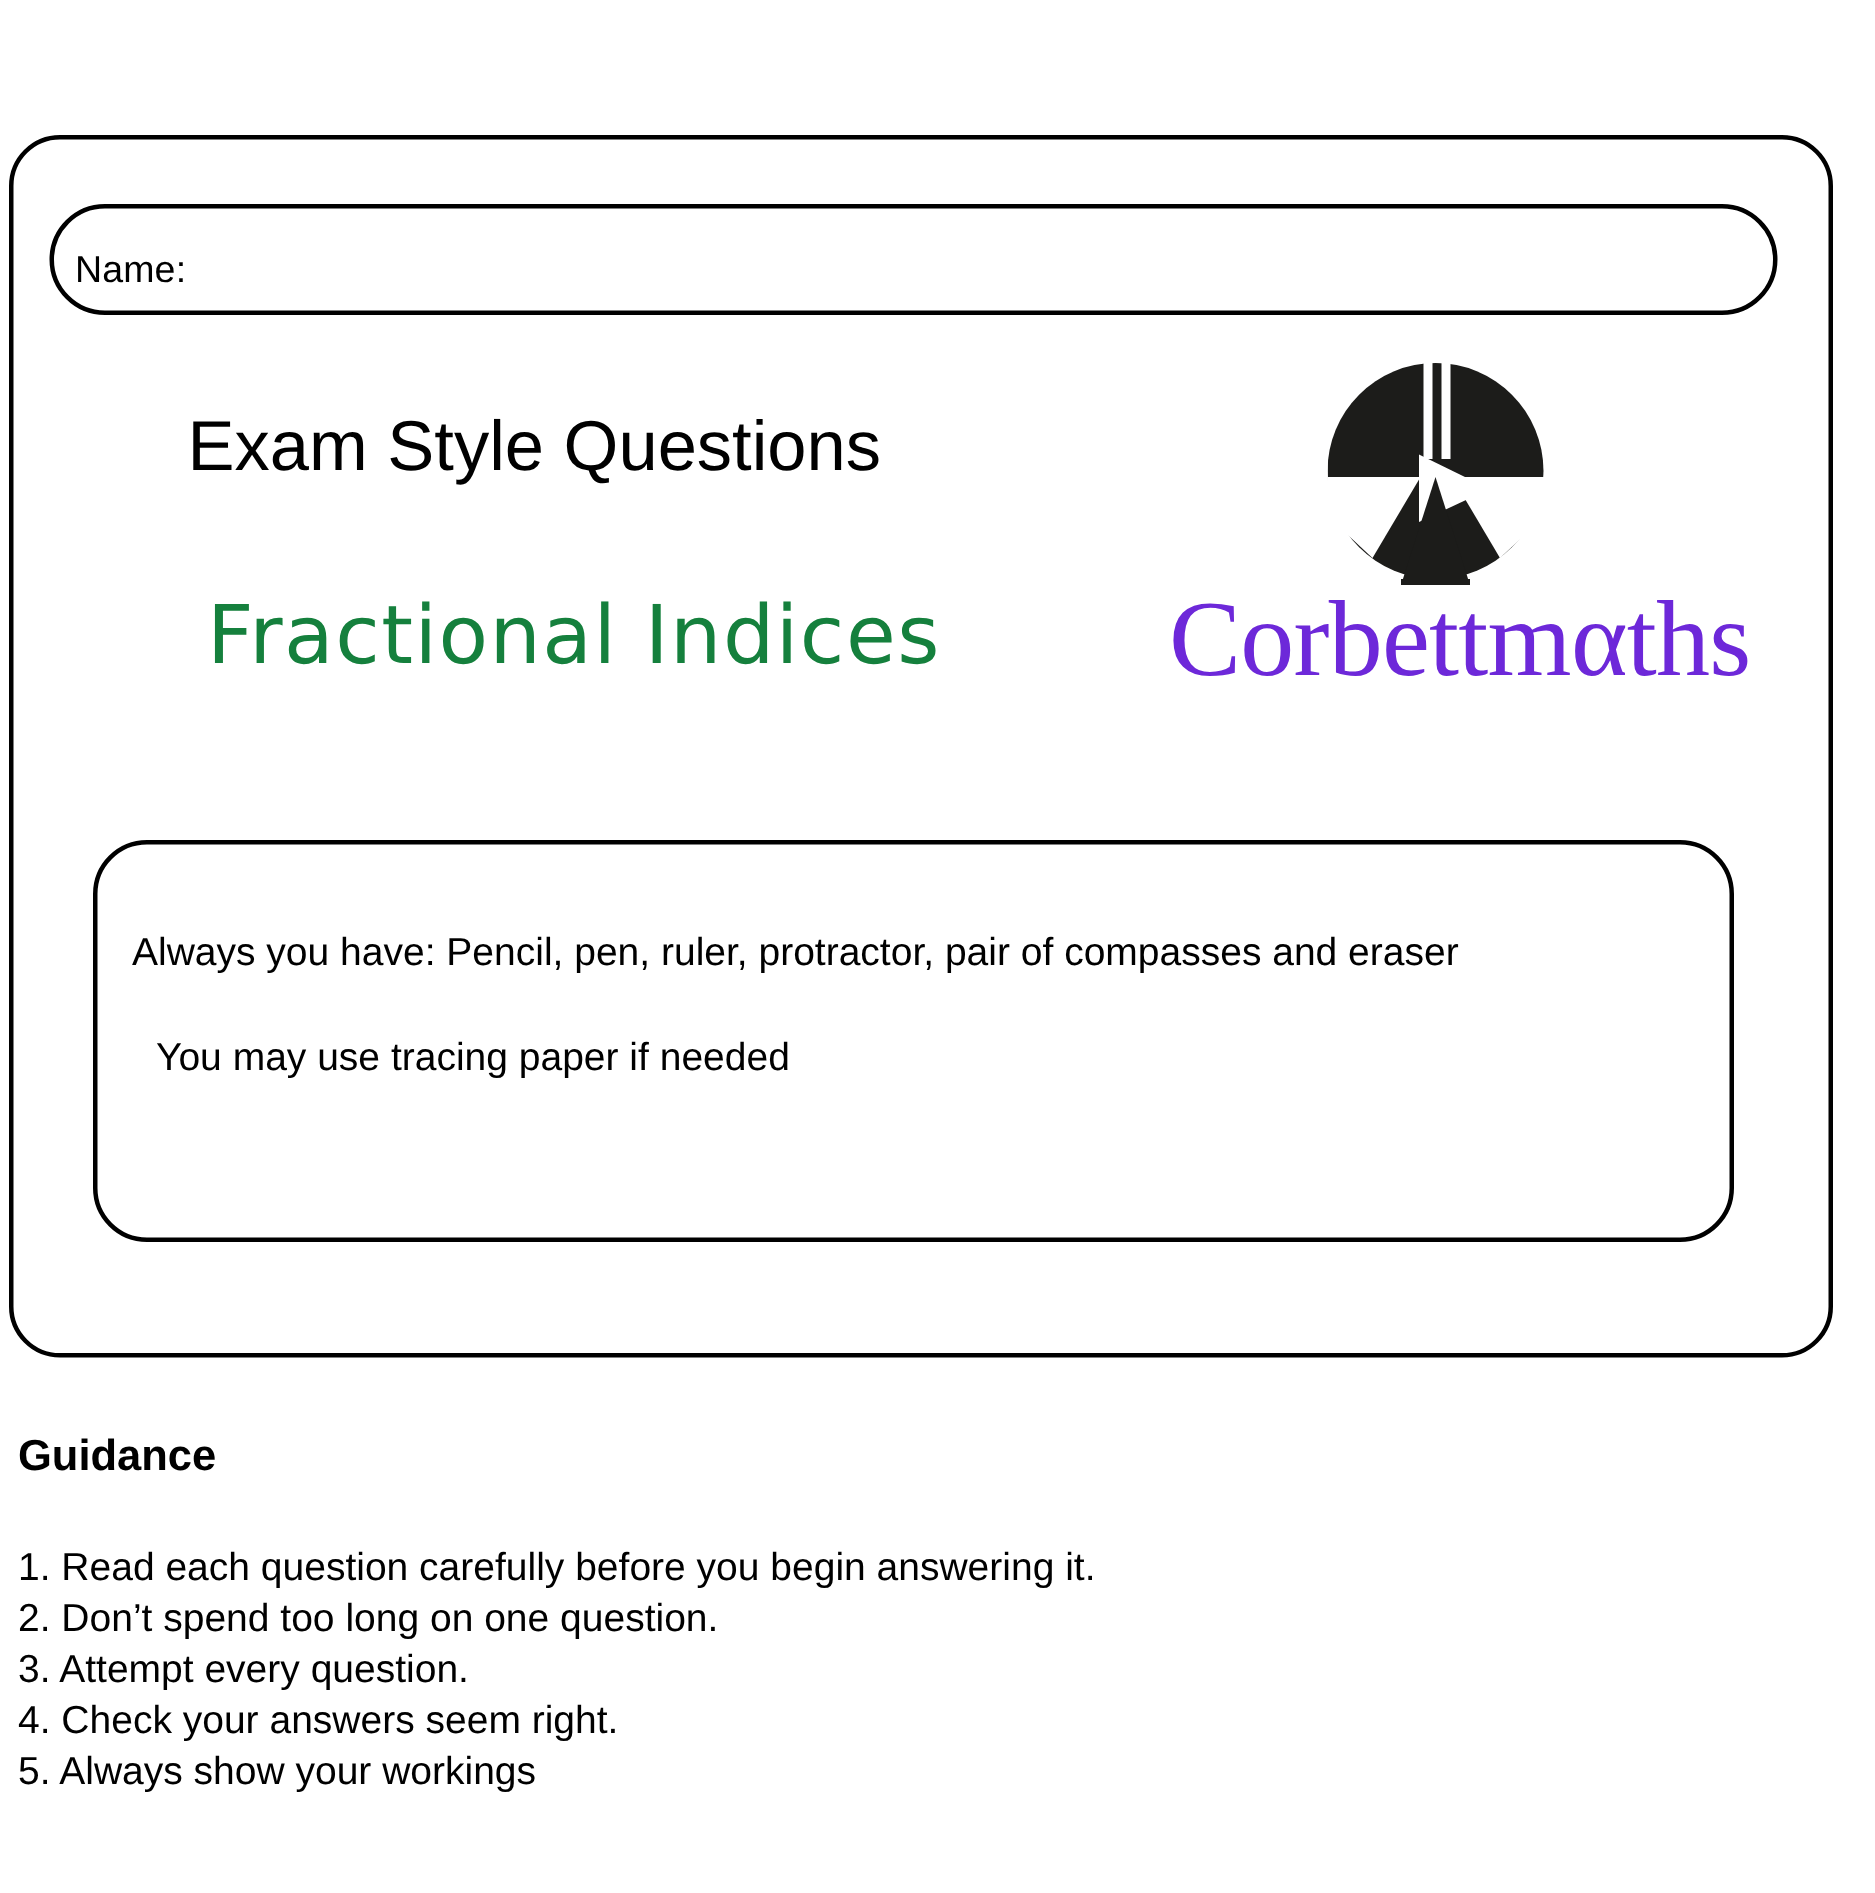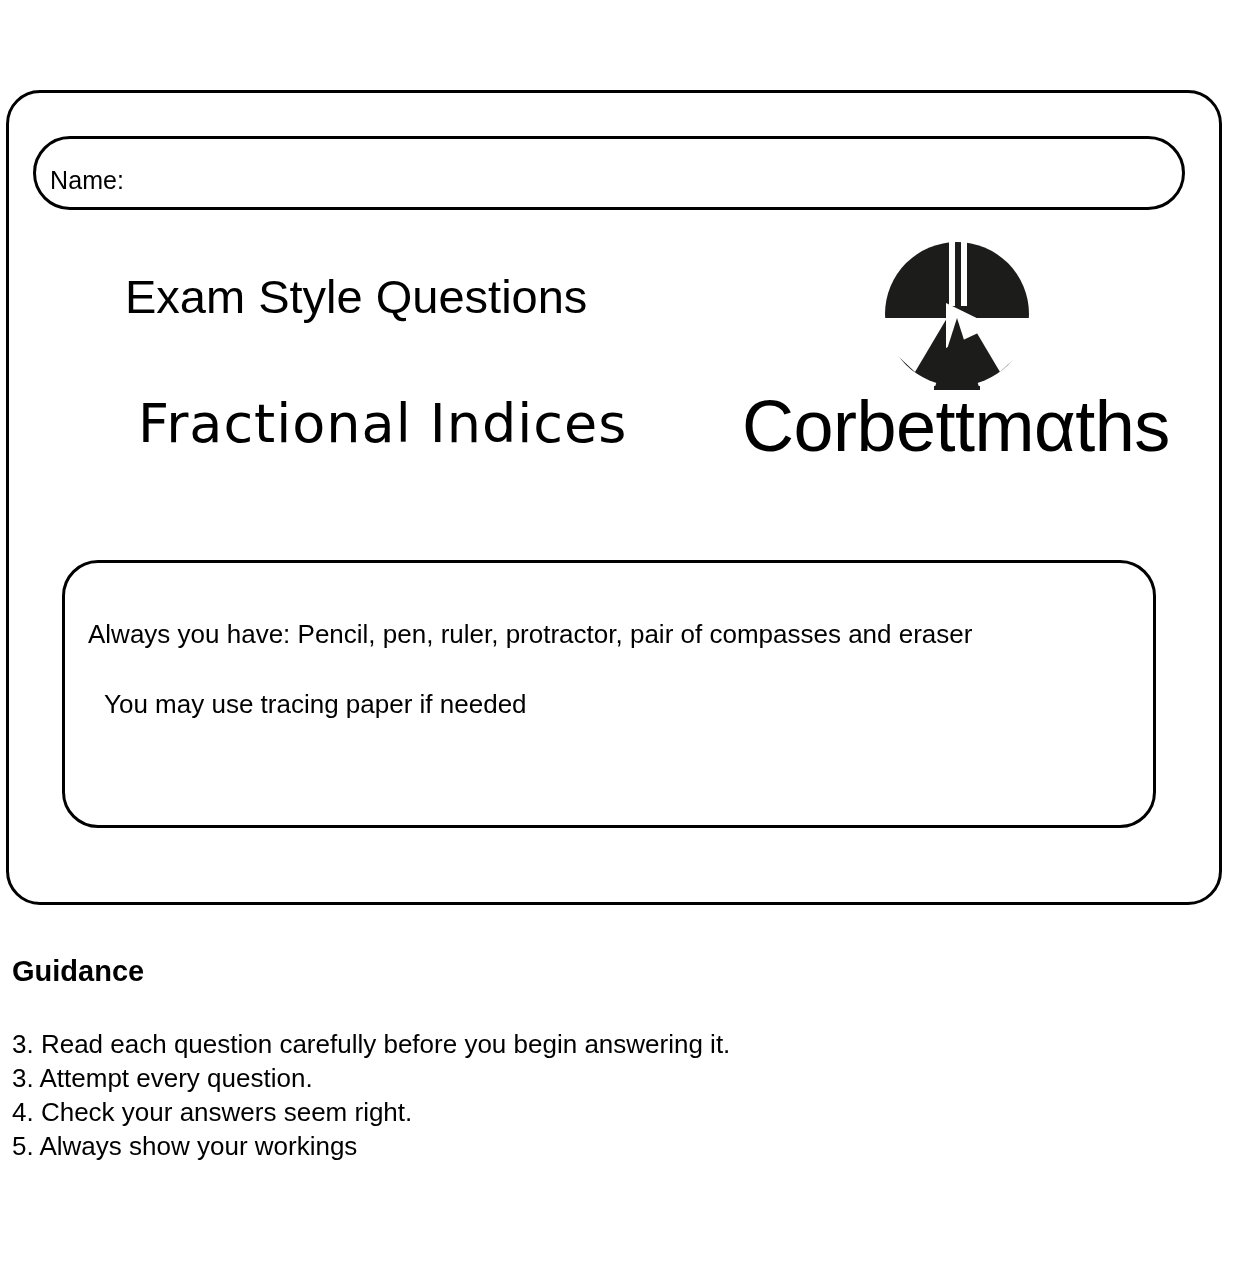--- a/index.html
+++ b/index.html
@@ -87,26 +87,26 @@
     top: 0px;
     width: 145px;
     height: 150px;
   }
   #logo-wordmark {
     position: absolute;
     left: 0px;
     top: 150px;
     width: 425px;
     height: 72px;
-    font-family: Liberation Sans, sans-serif;
+    font-family: Liberation Serif, serif;
     font-size: 72px;
     line-height: 72px;
-    color: #000000;
-    white-space: nowrap;
-    text-align: left;
+    color: #6d28d9;
+    white-space: nowrap;
+    text-align: right;
     letter-spacing: -0.5px;
   }
 
   
   #instructions-box {
     position: absolute;
     left: 62px;
     top: 560px;
     width: 1094px;
     height: 268px;
@@ -157,21 +157,21 @@
 </head>
 <body>
 
 <div id="cover-panel"></div>
 
 <div id="name-field"></div>
 <div id="name-label">Name:</div>
 
 <div id="exam-style-title">Exam Style Questions</div>
 
-<div id="worksheet-title" style="color:#000000;">Fractional Indices</div>
+<div id="worksheet-title" style="color:#15803d;">Fractional Indices</div>
 
 <div id="logo">
 
   <div id="logo-mark">
     <svg viewBox="0 0 145 150" width="145" height="150" aria-hidden="true">
       <defs>
         <mask id="markmask">
           <rect x="0" y="0" width="145" height="150" fill="#ffffff"></rect>
 
           <rect x="64" y="0" width="6" height="66" fill="#000000"></rect>
@@ -195,17 +195,18 @@
   <div id="logo-wordmark">Corbettmαths</div>
 </div>
 
 <div id="instructions-box"></div>
 <div id="instructions-line-1">Always you have: Pencil, pen, ruler, protractor, pair of compasses and eraser</div>
 <div id="instructions-line-2">You may use tracing paper if needed</div>
 
 <div id="guidance-heading">Guidance</div>
 
 <div id="guidance-list">
-  <div class="guidance-item">3. Read each question carefully before you begin answering it.</div>
+  <div class="guidance-item">1. Read each question carefully before you begin answering it.</div>
+  <div class="guidance-item">2. Don’t spend too long on one question.</div>
   <div class="guidance-item">3. Attempt every question.</div>
   <div class="guidance-item">4. Check your answers seem right.</div>
   <div class="guidance-item">5. Always show your workings</div>
 </div>
 
 </body></html>

